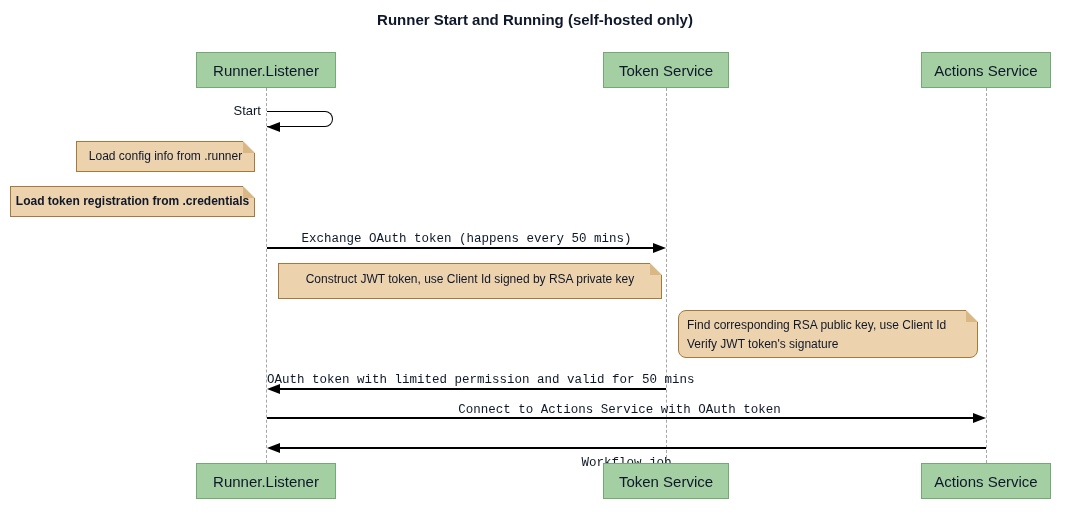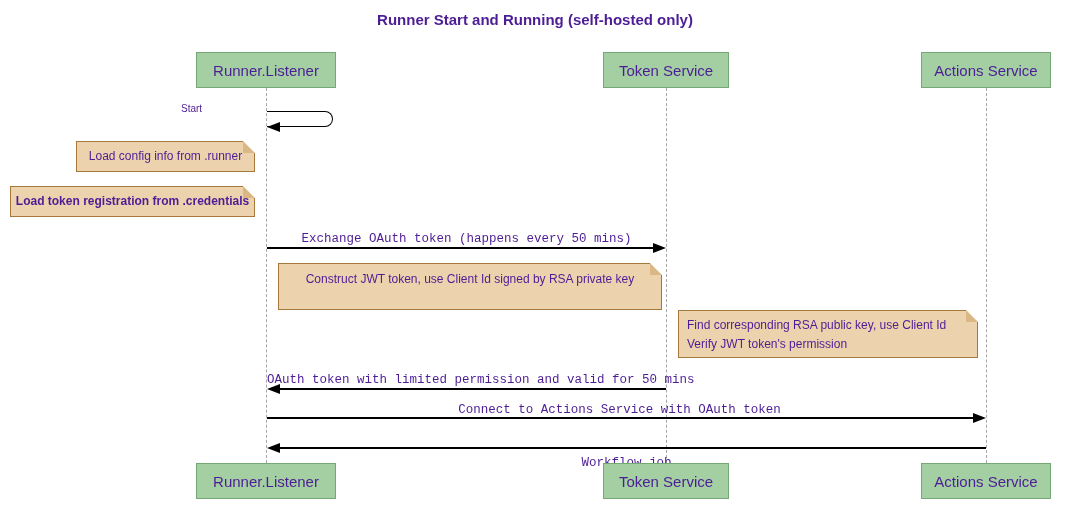--- a/index.html
+++ b/index.html
@@ -2,21 +2,21 @@
 <html><head>
 <meta charset="utf-8">
 <style>
   html, body { margin: 0; padding: 0; background: #ffffff; }
   .canvas {
     position: relative;
     width: 1070px;
     height: 525px;
     background: #ffffff;
     font-family: "Liberation Sans", sans-serif;
-    color: #4c1d95;
+    color: #0f172a;
     overflow: hidden;
   }
   .title {
     position: absolute;
     top: 11px; left: 0; width: 1070px;
     text-align: center;
     font-size: 15px;
     font-weight: bold;
   }
   .lifeline {
@@ -45,21 +45,21 @@
   .note::before {
     content: "";
     position: absolute;
     top: -1px; right: -1px;
     width: 0; height: 0;
     border-style: solid;
     border-width: 0 12px 12px 0;
     border-color: #ffffff #ffffff #d9b886 #d9b886;
   }
   .note-center { text-align: center; }
-  .note-multiline { padding: 5px 8px; line-height: 19px; }
+  .note-multiline { padding: 5px 8px; line-height: 19px; border-radius: 8px; }
   .note-line { display: block; white-space: nowrap; }
   .msg-label {
     position: absolute;
     font-size: 12.5px;
     height: 15px;
     line-height: 15px;
     white-space: nowrap;
   }
   .msg-label.center { text-align: center; font-family: Liberation Mono, monospace; }
   .msg-line {
@@ -83,21 +83,22 @@
   }
   .self-loop {
     position: absolute;
     border: 1.5px solid #000000;
     border-left: none;
     border-radius: 0 10px 10px 0;
     box-sizing: border-box;
   }
   .start-label {
     position: absolute;
-    font-size: 10px;
+    font-size: 13px;
+    text-align: right;
     white-space: nowrap;
   }
 </style>
 </head>
 <body>
 
 <div class="canvas">
 
   <div class="title">Runner Start and Running (self-hosted only)</div>
 
@@ -114,25 +115,25 @@
   <div class="head-left" style="left:267px; top:122px;"></div>
 
   <div class="note note-center" style="left:76px; top:141px; width:179px; height:31px; line-height:29px;">Load config info from .runner</div>
 
   <div class="note note-center" style="left:10px; top:186px; width:245px; height:31px; line-height:29px;font-weight:bold;">Load token registration from .credentials</div>
 
   <div class="msg-label center" style="left:267px; top:232px; width:399px;">Exchange OAuth token (happens every 50 mins)</div>
   <div class="msg-line" style="left:267px; top:247px; width:390px;"></div>
   <div class="head-right" style="left:653px; top:243px;"></div>
 
-  <div class="note note-center" style="left:278px; top:263px; width:384px; height:47px; line-height:31px;">Construct JWT token, use Client Id signed by RSA private key</div>
+  <div class="note note-center" style="left:278px; top:263px; width:384px; height:36px; line-height:31px;">Construct JWT token, use Client Id signed by RSA private key</div>
 
   <div class="note note-multiline" style="left:678px; top:310px; width:300px; height:48px;">
     <span class="note-line">Find corresponding RSA public key, use Client Id</span>
-    <span class="note-line">Verify JWT token's permission</span>
+    <span class="note-line">Verify JWT token's signature</span>
   </div>
 
   <div class="msg-label center" style="left:267px; top:373px; width:399px;">OAuth token with limited permission and valid for 50 mins</div>
   <div class="msg-line" style="left:276px; top:388px; width:390px;"></div>
   <div class="head-left" style="left:267px; top:384px;"></div>
 
   <div class="msg-label center" style="left:260px; top:403px; width:719px;">Connect to Actions Service with OAuth token</div>
   <div class="msg-line" style="left:267px; top:417px; width:710px;"></div>
   <div class="head-right" style="left:973px; top:413px;"></div>
 

